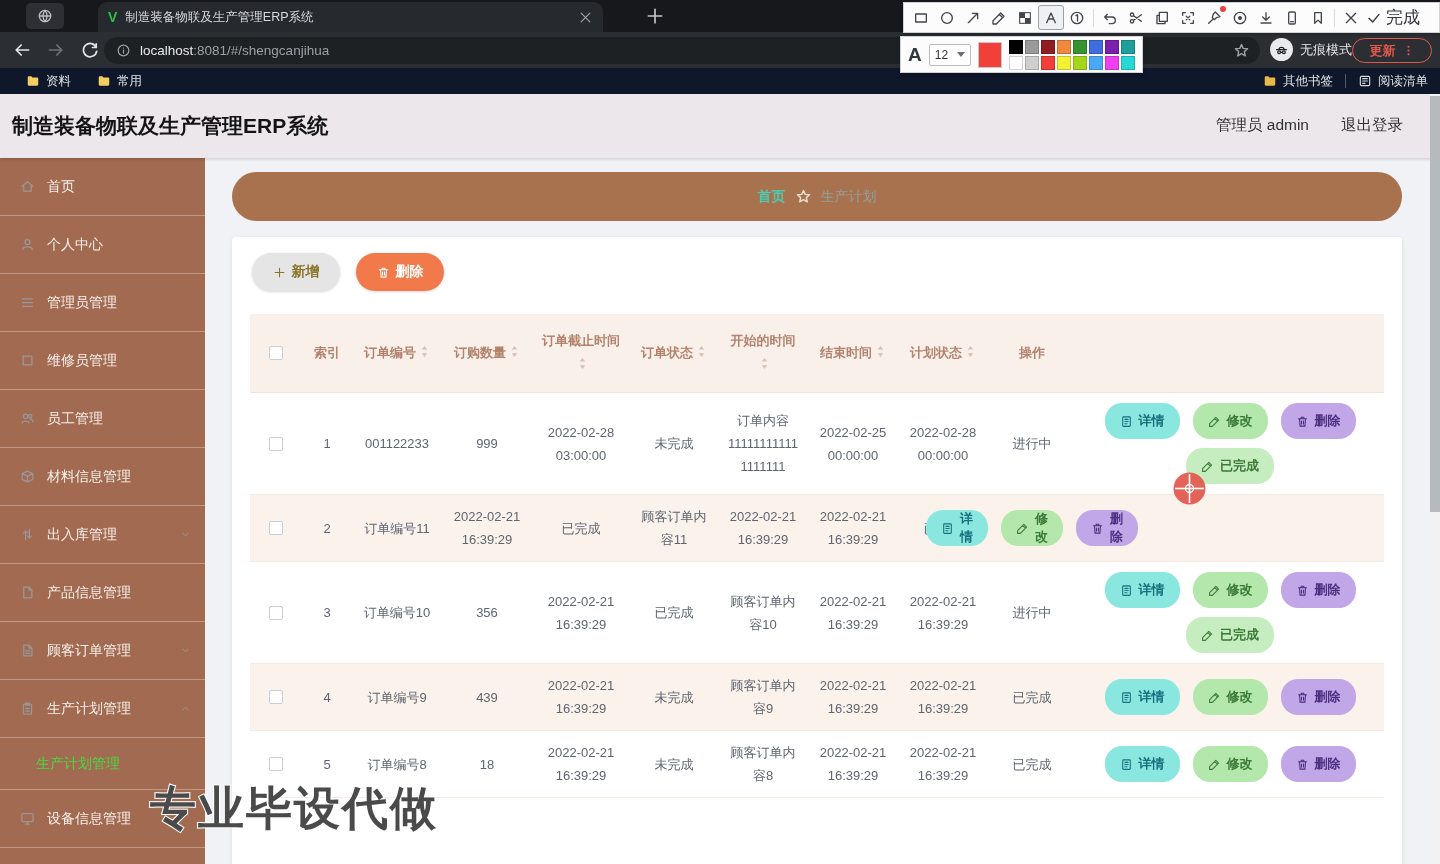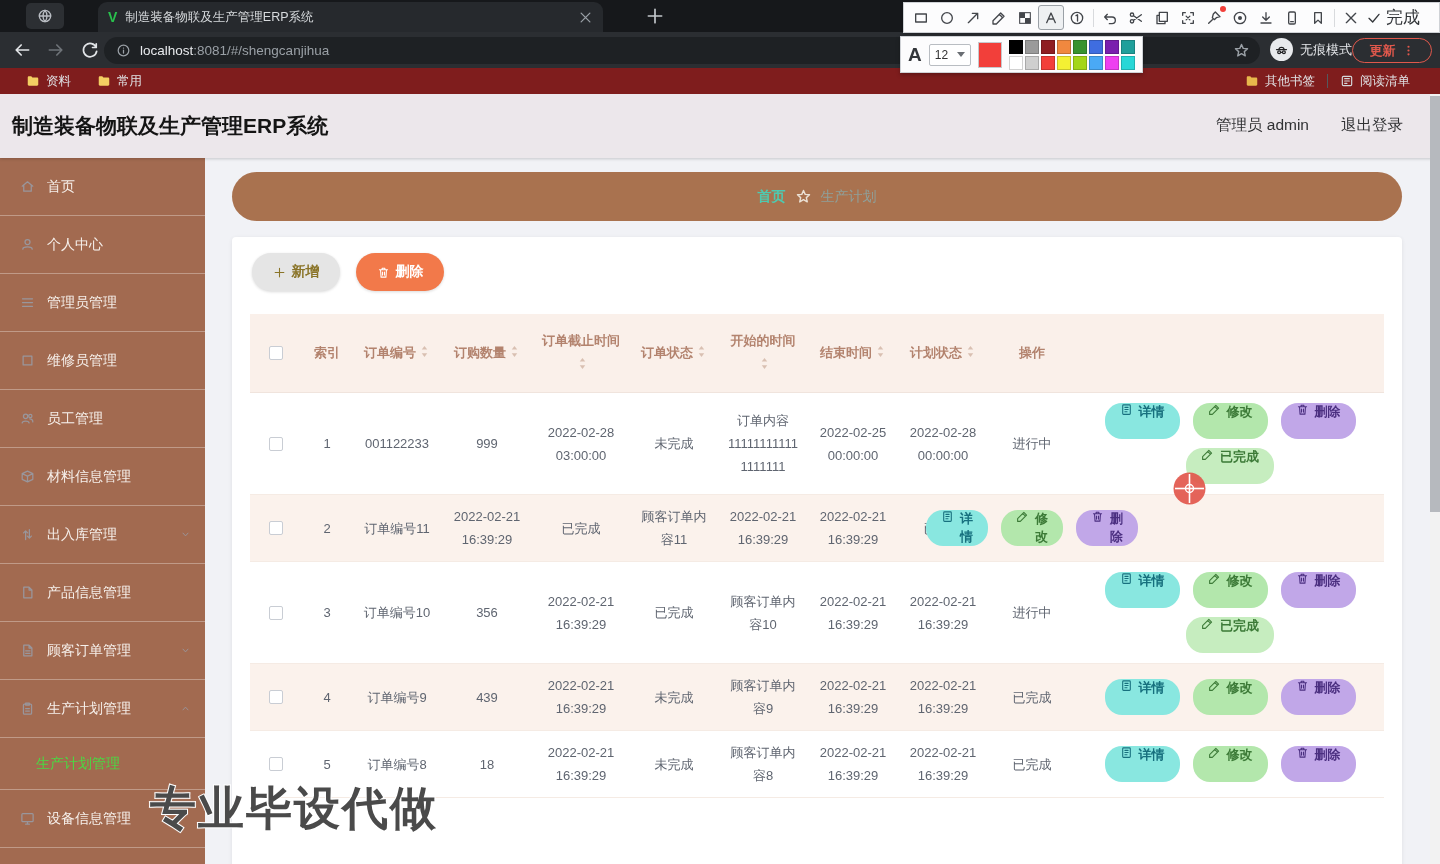--- a/index.html
+++ b/index.html
@@ -23,24 +23,24 @@
   #url-info { width:15px; height:15px; color:#9aa0a6; margin-right:9px; }
   #url-text { font-size:13.5px; flex:1; white-space:nowrap; overflow:hidden; }
   #url-host { color:#e8eaed; } #url-rest { color:#9aa0a6; }
   #url-star { width:17px; height:17px; color:#9aa0a6; }
   #incog { position:absolute; left:1270px; top:6px; display:flex; align-items:center; gap:7px; }
   #incog-badge { width:23px; height:23px; background:#e8eaed; border-radius:50%; color:#202124; display:flex; align-items:center; justify-content:center; }
   #incog-badge svg { width:15px; height:15px; }
   #incog-label { color:#e8eaed; font-size:13px; }
   #update-pill { position:absolute; left:1352px; top:6px; width:80px; height:25px; border:1.5px solid #e0584c; border-radius:13px; color:#e0584c; display:flex; align-items:center; justify-content:center; gap:6px; font-size:13px; font-weight:bold; }
   #update-pill .ic { width:13px; height:13px; }
-  #bookmarksbar { position:absolute; left:0; top:68px; width:1440px; height:26px; background:#7f1d1d; display:flex; align-items:center; font-size:12.5px; color:#e0e2e5; z-index:30; }
+  #bookmarksbar { position:absolute; left:0; top:68px; width:1440px; height:26px; background:#0f172a; display:flex; align-items:center; font-size:12.5px; color:#e0e2e5; z-index:30; }
   .bm-item { display:flex; align-items:center; gap:6px; margin-left:26px; }
   .bm-item .ic { width:14px; height:14px; color:#f3cf63; }
-  #bm-right { position:absolute; right:30px; display:flex; align-items:center; gap:12px; }
+  #bm-right { position:absolute; right:12px; display:flex; align-items:center; gap:12px; }
   #bm-sep { width:1px; height:14px; background:#55595e; }
   .bm-r { display:flex; align-items:center; gap:6px; }
   .bm-r .ic { width:14px; height:14px; color:#e8b84c; }
   #readlist-item .ic { color:#d5d8db; }
 
   
   #anno-bar { position:absolute; left:903px; top:2px; width:537px; height:31px; background:#fcfcfd; border:1px solid #cfd2d6; box-shadow:0 1px 3px rgba(0,0,0,.25); display:flex; align-items:center; padding:0 4px; z-index:40; }
   .tool { width:26px; height:25px; display:flex; align-items:center; justify-content:center; color:#43464b; position:relative; border-radius:3px; flex:none; }
   .tool svg { width:16px; height:16px; }
   .tool.active { border:1px solid #9aa0a6; background:#eef0f2; }
@@ -89,21 +89,21 @@
   #thead { background:#faf0ea; color:#b3836e; font-weight:bold; font-size:13px; border-bottom:1px solid #f0e4dd; }
   .th { min-height:78px; display:flex; align-items:center; justify-content:center; text-align:center; padding:10px 6px; line-height:24px; }
   .th .hwrap { display:inline; }
   .sort-caret { display:inline-block; width:11px; height:14px; vertical-align:-2px; margin-left:3px; color:#d9c0b2; }
   .td { display:flex; align-items:center; justify-content:center; text-align:center; padding:10px 8px; font-size:13px; line-height:23px; color:#5f6570; word-break:break-word; overflow-wrap:anywhere; }
   .tr { border-bottom:1px solid #f5ebe4; background:#fff; }
   .tr.striped { background:#fbf2ec; }
   .cb { width:14px; height:14px; border:1px solid #c9cdd4; border-radius:2px; background:#fff; flex:none; }
   .act-cell { flex-direction:column; gap:9px; }
   .act-line { display:flex; gap:13px; justify-content:center; }
-  .act { height:36px; border:none; border-radius:17px; padding:0 15px; font-size:13px; font-weight:bold; display:inline-flex; align-items:flex-start; gap:6px; font-family:inherit; }
+  .act { height:36px; border:none; border-radius:17px; padding:0 15px; font-size:13px; font-weight:bold; display:inline-flex; align-items:center; gap:6px; font-family:inherit; }
   .act .ic { width:13px; height:13px; }
   .act.detail { background:#89e7e0; color:#17707e; }
   .act.edit { background:#b3e7ac; color:#3c7a37; }
   .act.delete { background:#c1a7e8; color:#4b2f80; }
   .act.complete { background:#c6edbf; color:#3c7a37; }
 
   
   #cursor-mark { position:absolute; left:1171px; top:470px; width:37px; height:37px; z-index:60; }
   #watermark { position:absolute; left:150px; top:778px; font-size:46px; font-weight:bold; letter-spacing:2px; color:#4a4a4a; -webkit-text-stroke:2px #ffffff; paint-order:stroke fill; text-shadow:0 0 2px #fff; z-index:55; white-space:nowrap; }
   #scrollbar { position:absolute; left:1430px; top:94px; width:10px; height:770px; background:#f2f2f2; z-index:45; }

